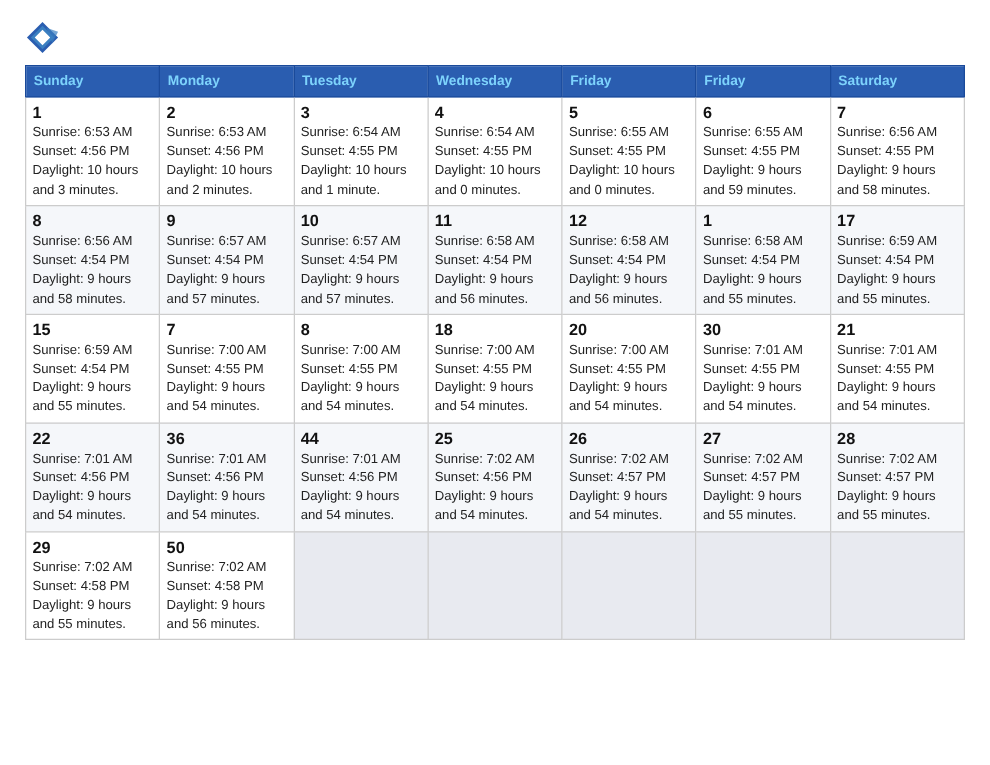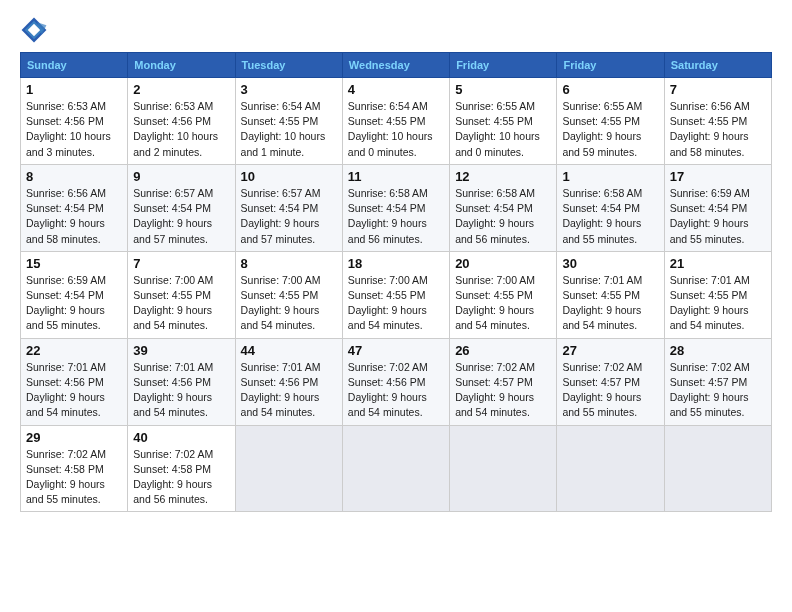--- a/index.html
+++ b/index.html
@@ -226,29 +226,29 @@
             <span class="day-number">21</span>
             <div class="day-info">Sunrise: 7:01 AM<br>Sunset: 4:55 PM<br>Daylight: 9 hours and 54 minutes.</div>
           </td>
         </tr>
         <tr>
           <td>
             <span class="day-number">22</span>
             <div class="day-info">Sunrise: 7:01 AM<br>Sunset: 4:56 PM<br>Daylight: 9 hours and 54 minutes.</div>
           </td>
           <td>
-            <span class="day-number">39</span>
+            <span class="day-number">36</span>
             <div class="day-info">Sunrise: 7:01 AM<br>Sunset: 4:56 PM<br>Daylight: 9 hours and 54 minutes.</div>
           </td>
           <td>
             <span class="day-number">44</span>
             <div class="day-info">Sunrise: 7:01 AM<br>Sunset: 4:56 PM<br>Daylight: 9 hours and 54 minutes.</div>
           </td>
           <td>
-            <span class="day-number">47</span>
+            <span class="day-number">25</span>
             <div class="day-info">Sunrise: 7:02 AM<br>Sunset: 4:56 PM<br>Daylight: 9 hours and 54 minutes.</div>
           </td>
           <td>
             <span class="day-number">26</span>
             <div class="day-info">Sunrise: 7:02 AM<br>Sunset: 4:57 PM<br>Daylight: 9 hours and 54 minutes.</div>
           </td>
           <td>
             <span class="day-number">27</span>
             <div class="day-info">Sunrise: 7:02 AM<br>Sunset: 4:57 PM<br>Daylight: 9 hours and 55 minutes.</div>
           </td>
@@ -256,21 +256,21 @@
             <span class="day-number">28</span>
             <div class="day-info">Sunrise: 7:02 AM<br>Sunset: 4:57 PM<br>Daylight: 9 hours and 55 minutes.</div>
           </td>
         </tr>
         <tr class="last-row">
           <td class="has-data">
             <span class="day-number">29</span>
             <div class="day-info">Sunrise: 7:02 AM<br>Sunset: 4:58 PM<br>Daylight: 9 hours and 55 minutes.</div>
           </td>
           <td class="has-data">
-            <span class="day-number">40</span>
+            <span class="day-number">50</span>
             <div class="day-info">Sunrise: 7:02 AM<br>Sunset: 4:58 PM<br>Daylight: 9 hours and 56 minutes.</div>
           </td>
           <td class="empty"></td>
           <td class="empty"></td>
           <td class="empty"></td>
           <td class="empty"></td>
           <td class="empty"></td>
         </tr>
       </tbody>
   </table>

